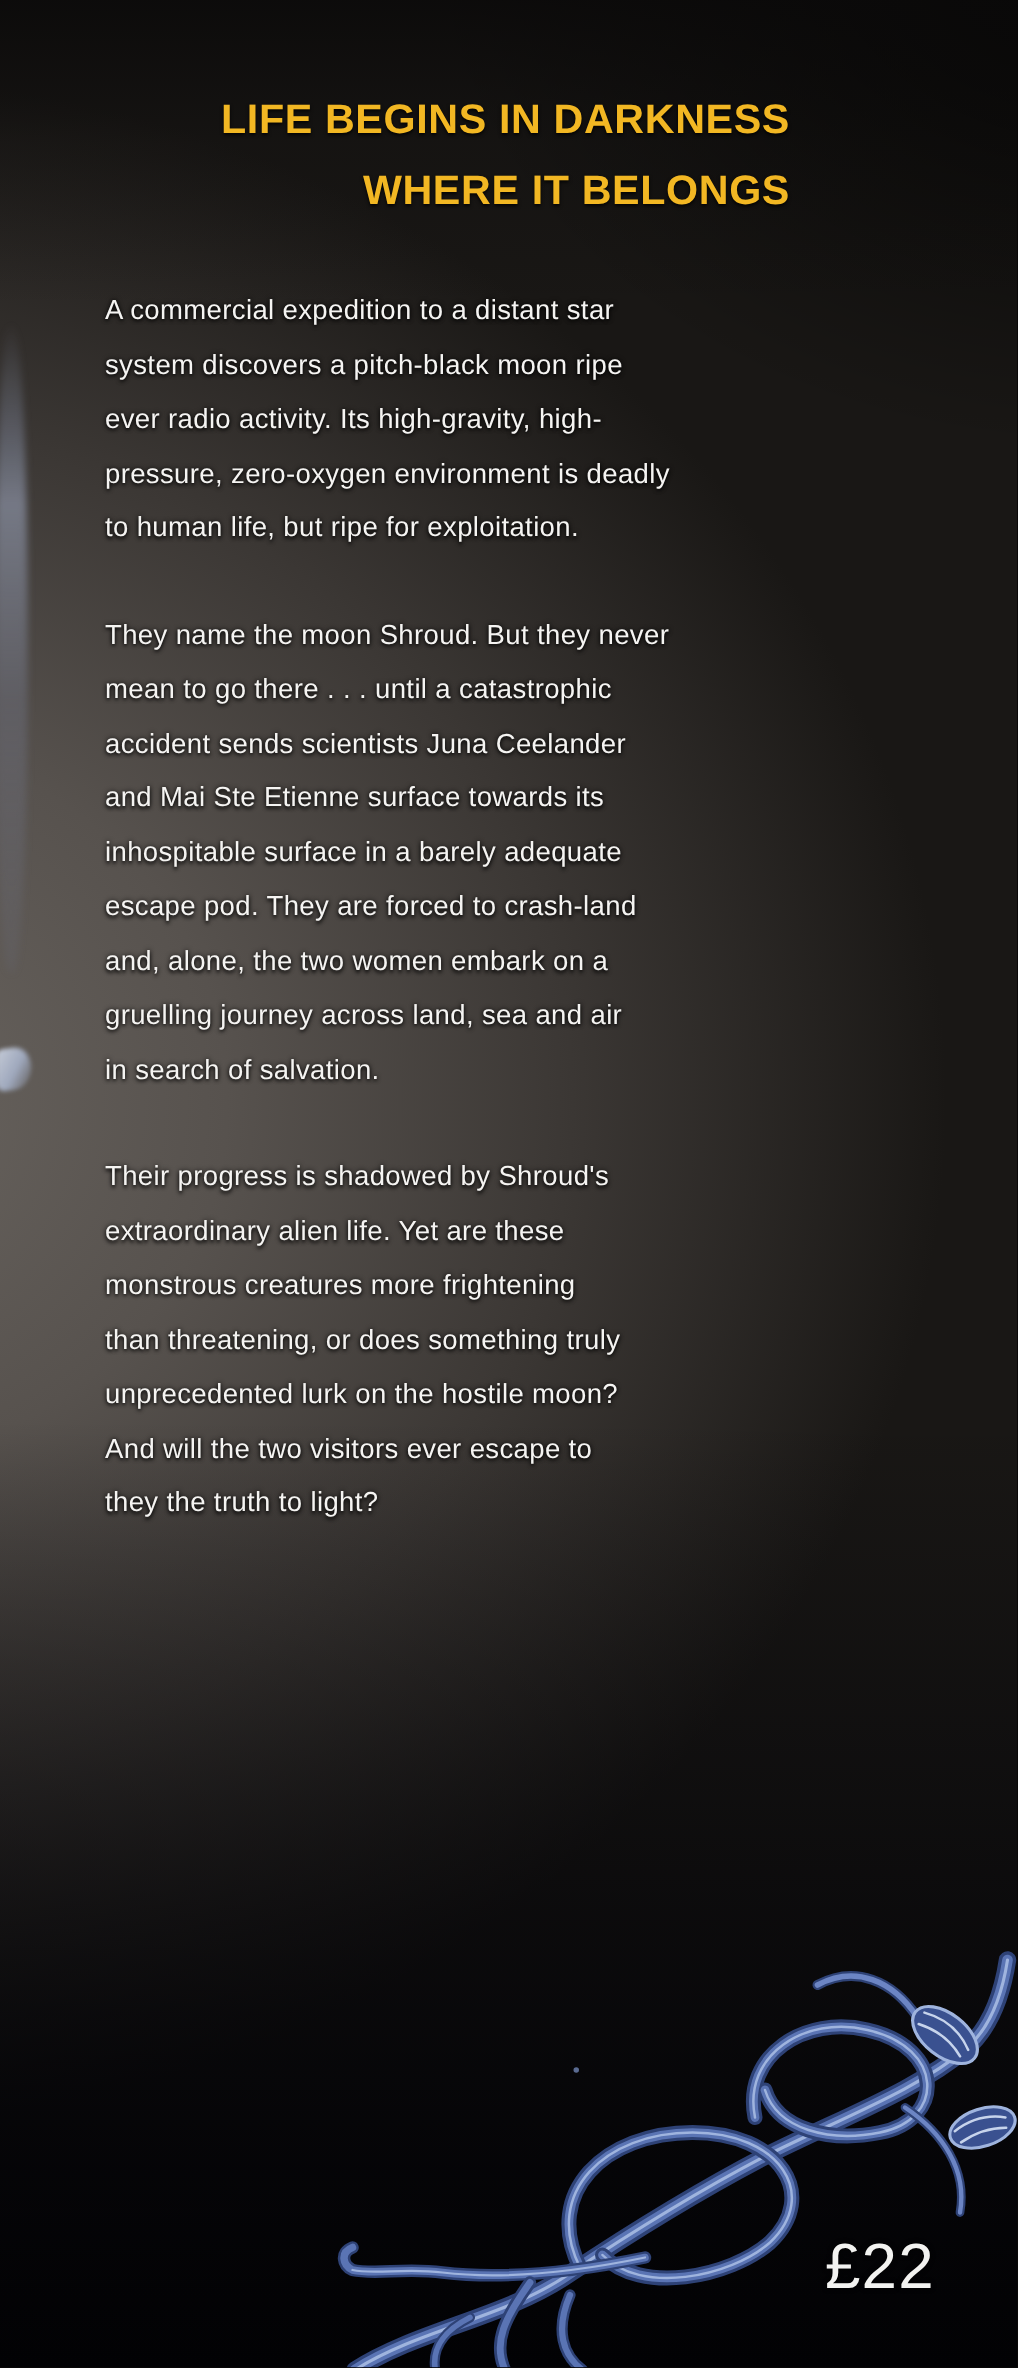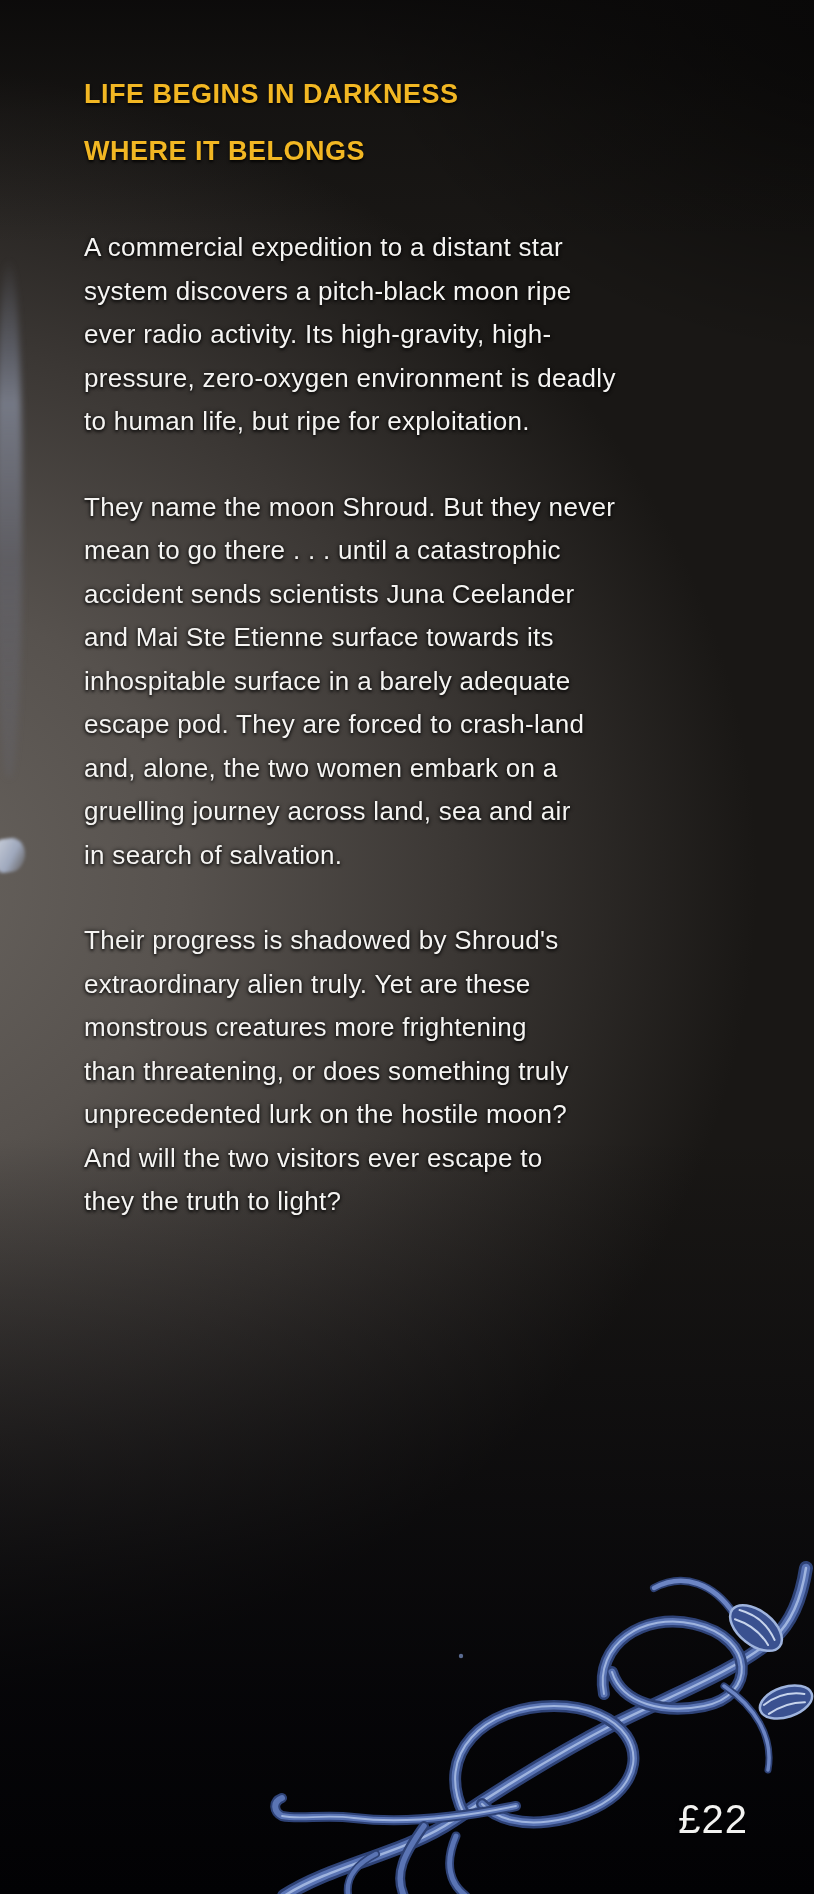--- a/index.html
+++ b/index.html
@@ -24,43 +24,43 @@
     position:absolute;left:-3px;top:838px;width:28px;height:34px;
     background:linear-gradient(120deg,#d7dfee 0%,#aab6cf 55%,rgba(120,128,150,0.1) 100%);
     border-radius:6px 70% 60% 10px;filter:blur(1.5px);opacity:0.85;
     transform:skewY(-8deg);
   }
   .content{
     position:absolute;left:84px;top:0;width:548px;
   }
   .tagline{
     margin-top:66px;
-    text-align:left;
+    text-align:right;
     color:#f2b723;
     font-weight:bold;
-    font-size:27px;
+    font-size:33px;
     letter-spacing:0.5px;
     line-height:57px;
     text-shadow:0 2px 3px rgba(0,0,0,0.85);
   }
   .synopsis{
     margin-top:46px;
     color:#f5f4f2;
-    font-size:26px;
+    font-size:22px;
     letter-spacing:0.3px;
     line-height:43.5px;
     text-shadow:0 0 4px rgba(0,0,0,0.85), 0 2px 3px rgba(0,0,0,0.65);
   }
   .para{margin-bottom:42px;}
   .line{white-space:nowrap;}
   .price{
     position:absolute;
     right:66px;bottom:52px;
     color:#f3f3f1;
-    font-size:40px;
+    font-size:51px;
     letter-spacing:1px;
     text-shadow:0 0 4px rgba(0,0,0,0.8);
   }
   .tendrils{
     position:absolute;right:0;bottom:0;width:560px;height:340px;
   }
 </style>
 </head>
 <body>
 
@@ -89,21 +89,21 @@
           <div class="line">accident sends scientists Juna Ceelander</div>
           <div class="line">and Mai Ste Etienne surface towards its</div>
           <div class="line">inhospitable surface in a barely adequate</div>
           <div class="line">escape pod. They are forced to crash-land</div>
           <div class="line">and, alone, the two women embark on a</div>
           <div class="line">gruelling journey across land, sea and air</div>
           <div class="line">in search of salvation.</div>
         </div>
         <div class="para">
           <div class="line">Their progress is shadowed by Shroud's</div>
-          <div class="line">extraordinary alien truly. Yet are these</div>
+          <div class="line">extraordinary alien life. Yet are these</div>
           <div class="line">monstrous creatures more frightening</div>
           <div class="line">than threatening, or does something truly</div>
           <div class="line">unprecedented lurk on the hostile moon?</div>
           <div class="line">And will the two visitors ever escape to</div>
           <div class="line">they the truth to light?</div>
         </div>
       </div>
   </div>
 
   <svg class="tendrils" viewBox="0 0 560 340" fill="none" xmlns="http://www.w3.org/2000/svg">

